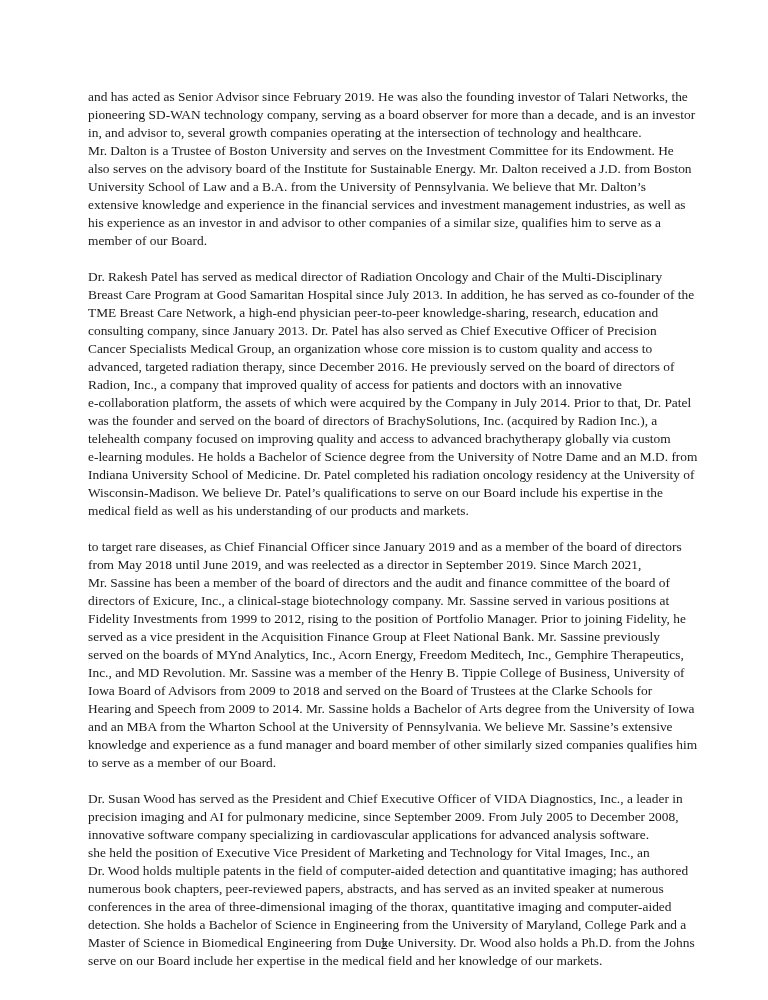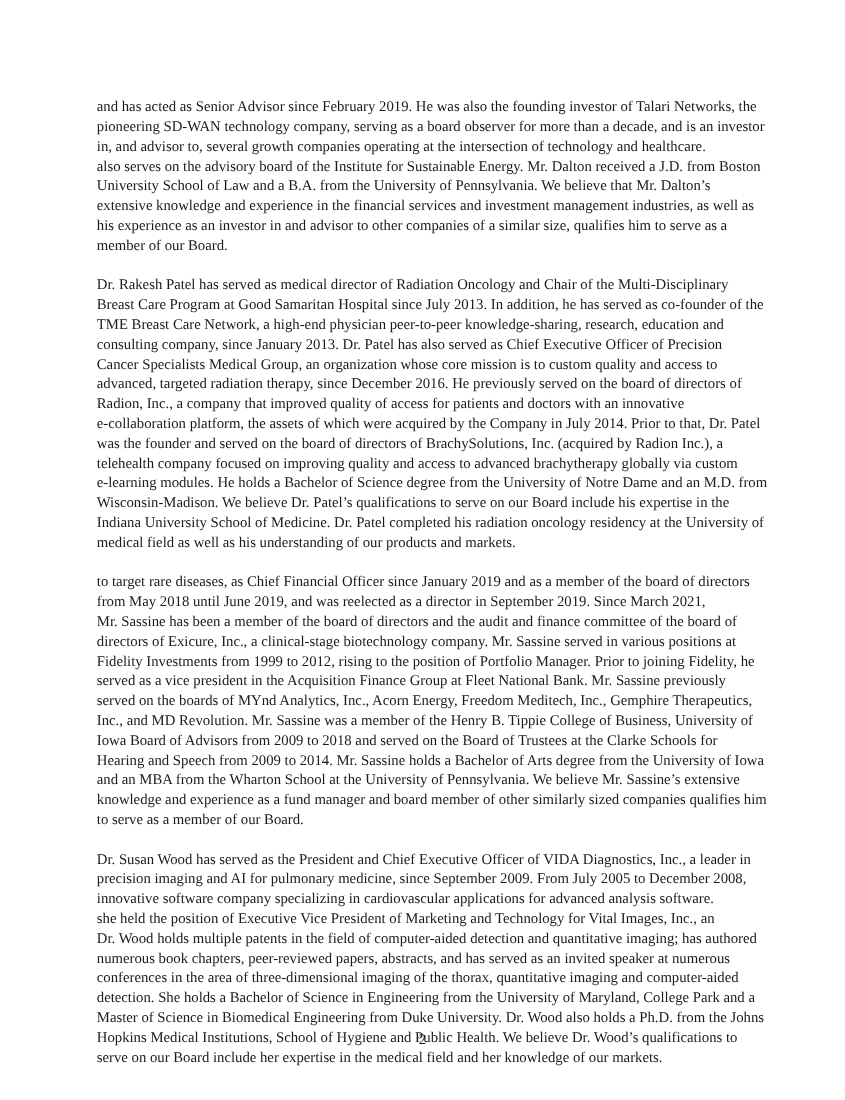--- a/index.html
+++ b/index.html
@@ -22,41 +22,42 @@
   </style>
 </head>
 <body>
 
 <div class="page">
 
   <p class="para">
     <span class="line">and has acted as Senior Advisor since February 2019. He was also the founding investor of Talari Networks, the</span>
     <span class="line">pioneering SD-WAN technology company, serving as a board observer for more than a decade, and is an investor</span>
     <span class="line">in, and advisor to, several growth companies operating at the intersection of technology and healthcare.</span>
+    <span class="line">Mr. Dalton is a Trustee of Boston University and serves on the Investment Committee for its Endowment. He</span>
     <span class="line">also serves on the advisory board of the Institute for Sustainable Energy. Mr. Dalton received a J.D. from Boston</span>
     <span class="line">University School of Law and a B.A. from the University of Pennsylvania. We believe that Mr. Dalton’s</span>
     <span class="line">extensive knowledge and experience in the financial services and investment management industries, as well as</span>
     <span class="line">his experience as an investor in and advisor to other companies of a similar size, qualifies him to serve as a</span>
     <span class="line">member of our Board.</span>
   </p>
 
   <p class="para">
     <span class="line"><span class="name">Dr. Rakesh Patel</span><span> has served as medical director of Radiation Oncology and Chair of the Multi-Disciplinary</span></span>
     <span class="line">Breast Care Program at Good Samaritan Hospital since July 2013. In addition, he has served as co-founder of the</span>
     <span class="line">TME Breast Care Network, a high-end physician peer-to-peer knowledge-sharing, research, education and</span>
     <span class="line">consulting company, since January 2013. Dr. Patel has also served as Chief Executive Officer of Precision</span>
     <span class="line">Cancer Specialists Medical Group, an organization whose core mission is to custom quality and access to</span>
     <span class="line">advanced, targeted radiation therapy, since December 2016. He previously served on the board of directors of</span>
     <span class="line">Radion, Inc., a company that improved quality of access for patients and doctors with an innovative</span>
     <span class="line">e-collaboration platform, the assets of which were acquired by the Company in July 2014. Prior to that, Dr. Patel</span>
     <span class="line">was the founder and served on the board of directors of BrachySolutions, Inc. (acquired by Radion Inc.), a</span>
     <span class="line">telehealth company focused on improving quality and access to advanced brachytherapy globally via custom</span>
     <span class="line">e-learning modules. He holds a Bachelor of Science degree from the University of Notre Dame and an M.D. from</span>
+    <span class="line">Indiana University School of Medicine. Dr. Patel completed his radiation oncology residency at the University of</span>
     <span class="line">Wisconsin-Madison. We believe Dr. Patel’s qualifications to serve on our Board include his expertise in the</span>
-    <span class="line">Indiana University School of Medicine. Dr. Patel completed his radiation oncology residency at the University of</span>
     <span class="line">medical field as well as his understanding of our products and markets.</span>
   </p>
 
   <p class="para">
     <span class="line">to target rare diseases, as Chief Financial Officer since January 2019 and as a member of the board of directors</span>
     <span class="line">from May 2018 until June 2019, and was reelected as a director in September 2019. Since March 2021,</span>
     <span class="line">Mr. Sassine has been a member of the board of directors and the audit and finance committee of the board of</span>
     <span class="line">directors of Exicure, Inc., a clinical-stage biotechnology company. Mr. Sassine served in various positions at</span>
     <span class="line">Fidelity Investments from 1999 to 2012, rising to the position of Portfolio Manager. Prior to joining Fidelity, he</span>
     <span class="line">served as a vice president in the Acquisition Finance Group at Fleet National Bank. Mr. Sassine previously</span>
@@ -72,19 +73,18 @@
   <p class="para">
     <span class="line"><span class="name">Dr. Susan Wood</span><span> has served as the President and Chief Executive Officer of VIDA Diagnostics, Inc., a leader in</span></span>
     <span class="line">precision imaging and AI for pulmonary medicine, since September 2009. From July 2005 to December 2008,</span>
     <span class="line">innovative software company specializing in cardiovascular applications for advanced analysis software.</span>
     <span class="line">she held the position of Executive Vice President of Marketing and Technology for Vital Images, Inc., an</span>
     <span class="line">Dr. Wood holds multiple patents in the field of computer-aided detection and quantitative imaging; has authored</span>
     <span class="line">numerous book chapters, peer-reviewed papers, abstracts, and has served as an invited speaker at numerous</span>
     <span class="line">conferences in the area of three-dimensional imaging of the thorax, quantitative imaging and computer-aided</span>
     <span class="line">detection. She holds a Bachelor of Science in Engineering from the University of Maryland, College Park and a</span>
     <span class="line">Master of Science in Biomedical Engineering from Duke University. Dr. Wood also holds a Ph.D. from the Johns</span>
-    <span class="line">Hopkins Medical Institutions, School of Hygiene and Public Health. We believe Dr. Wood’s qualifications to</span>
     <span class="line">serve on our Board include her expertise in the medical field and her knowledge of our markets.</span>
   </p>
 
 </div>
 
 <div class="page-number">2</div>
 
 </body></html>

